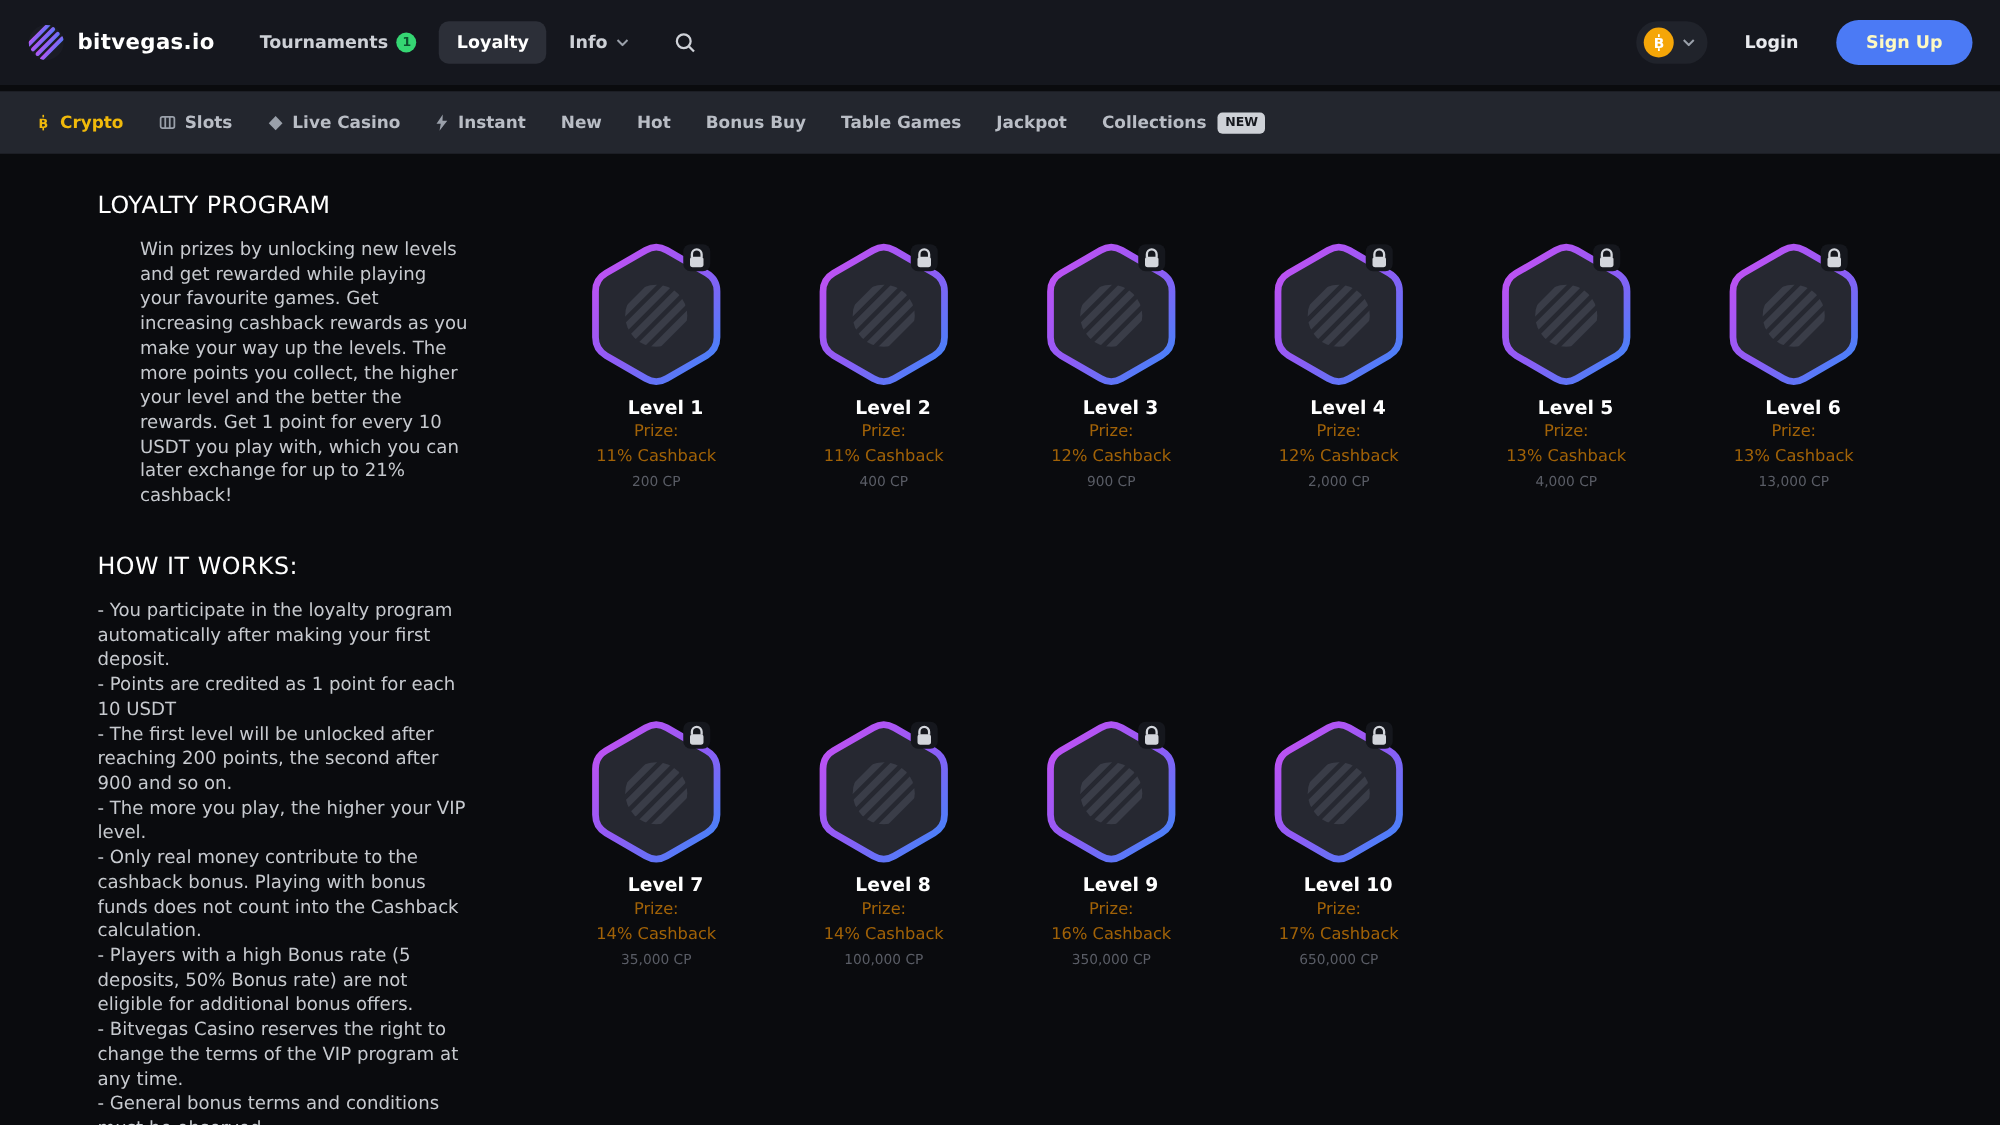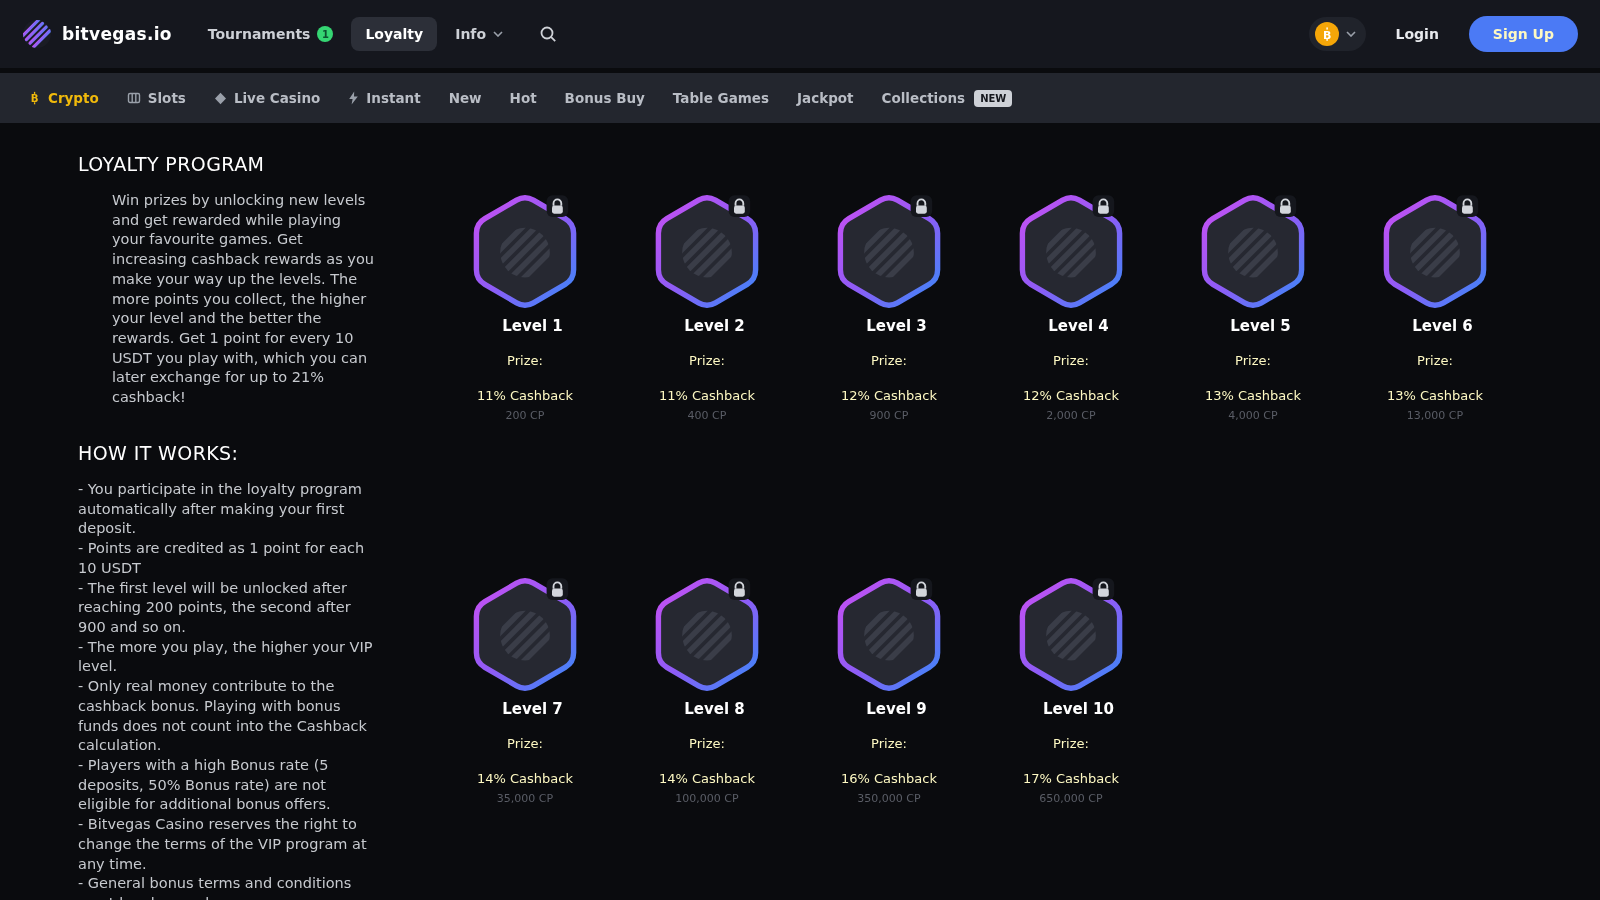--- a/index.html
+++ b/index.html
@@ -76,21 +76,21 @@
   }
 
   
   .levels {
     margin-left:56px; margin-top:38px;
     display:grid; grid-template-columns:repeat(6,182px); row-gap:14px;
   }
   .level-card { display:flex; flex-direction:column; align-items:center; text-align:center; }
   .badge-wrap { width:108px; height:121px; }
   .level-name { margin-top:5px; color:#fff; font-size:15px; font-weight:700;margin-left:15px; }
-  .level-line { margin-top:18px; color:#fef9c3; font-size:13px; line-height:1.3; }
+  .level-line { margin-top:3px; color:#a16207; font-size:13px; line-height:1.3; }
   .level-cp { margin-top:4px; color:#5a5d66; font-size:11px; }
 </style>
 </head>
 <body>
 
 <header class="topbar">
   <div class="brand">
     <span style="display:flex;">
       <svg width="30" height="30" viewBox="0 0 30 30">
         <defs>

